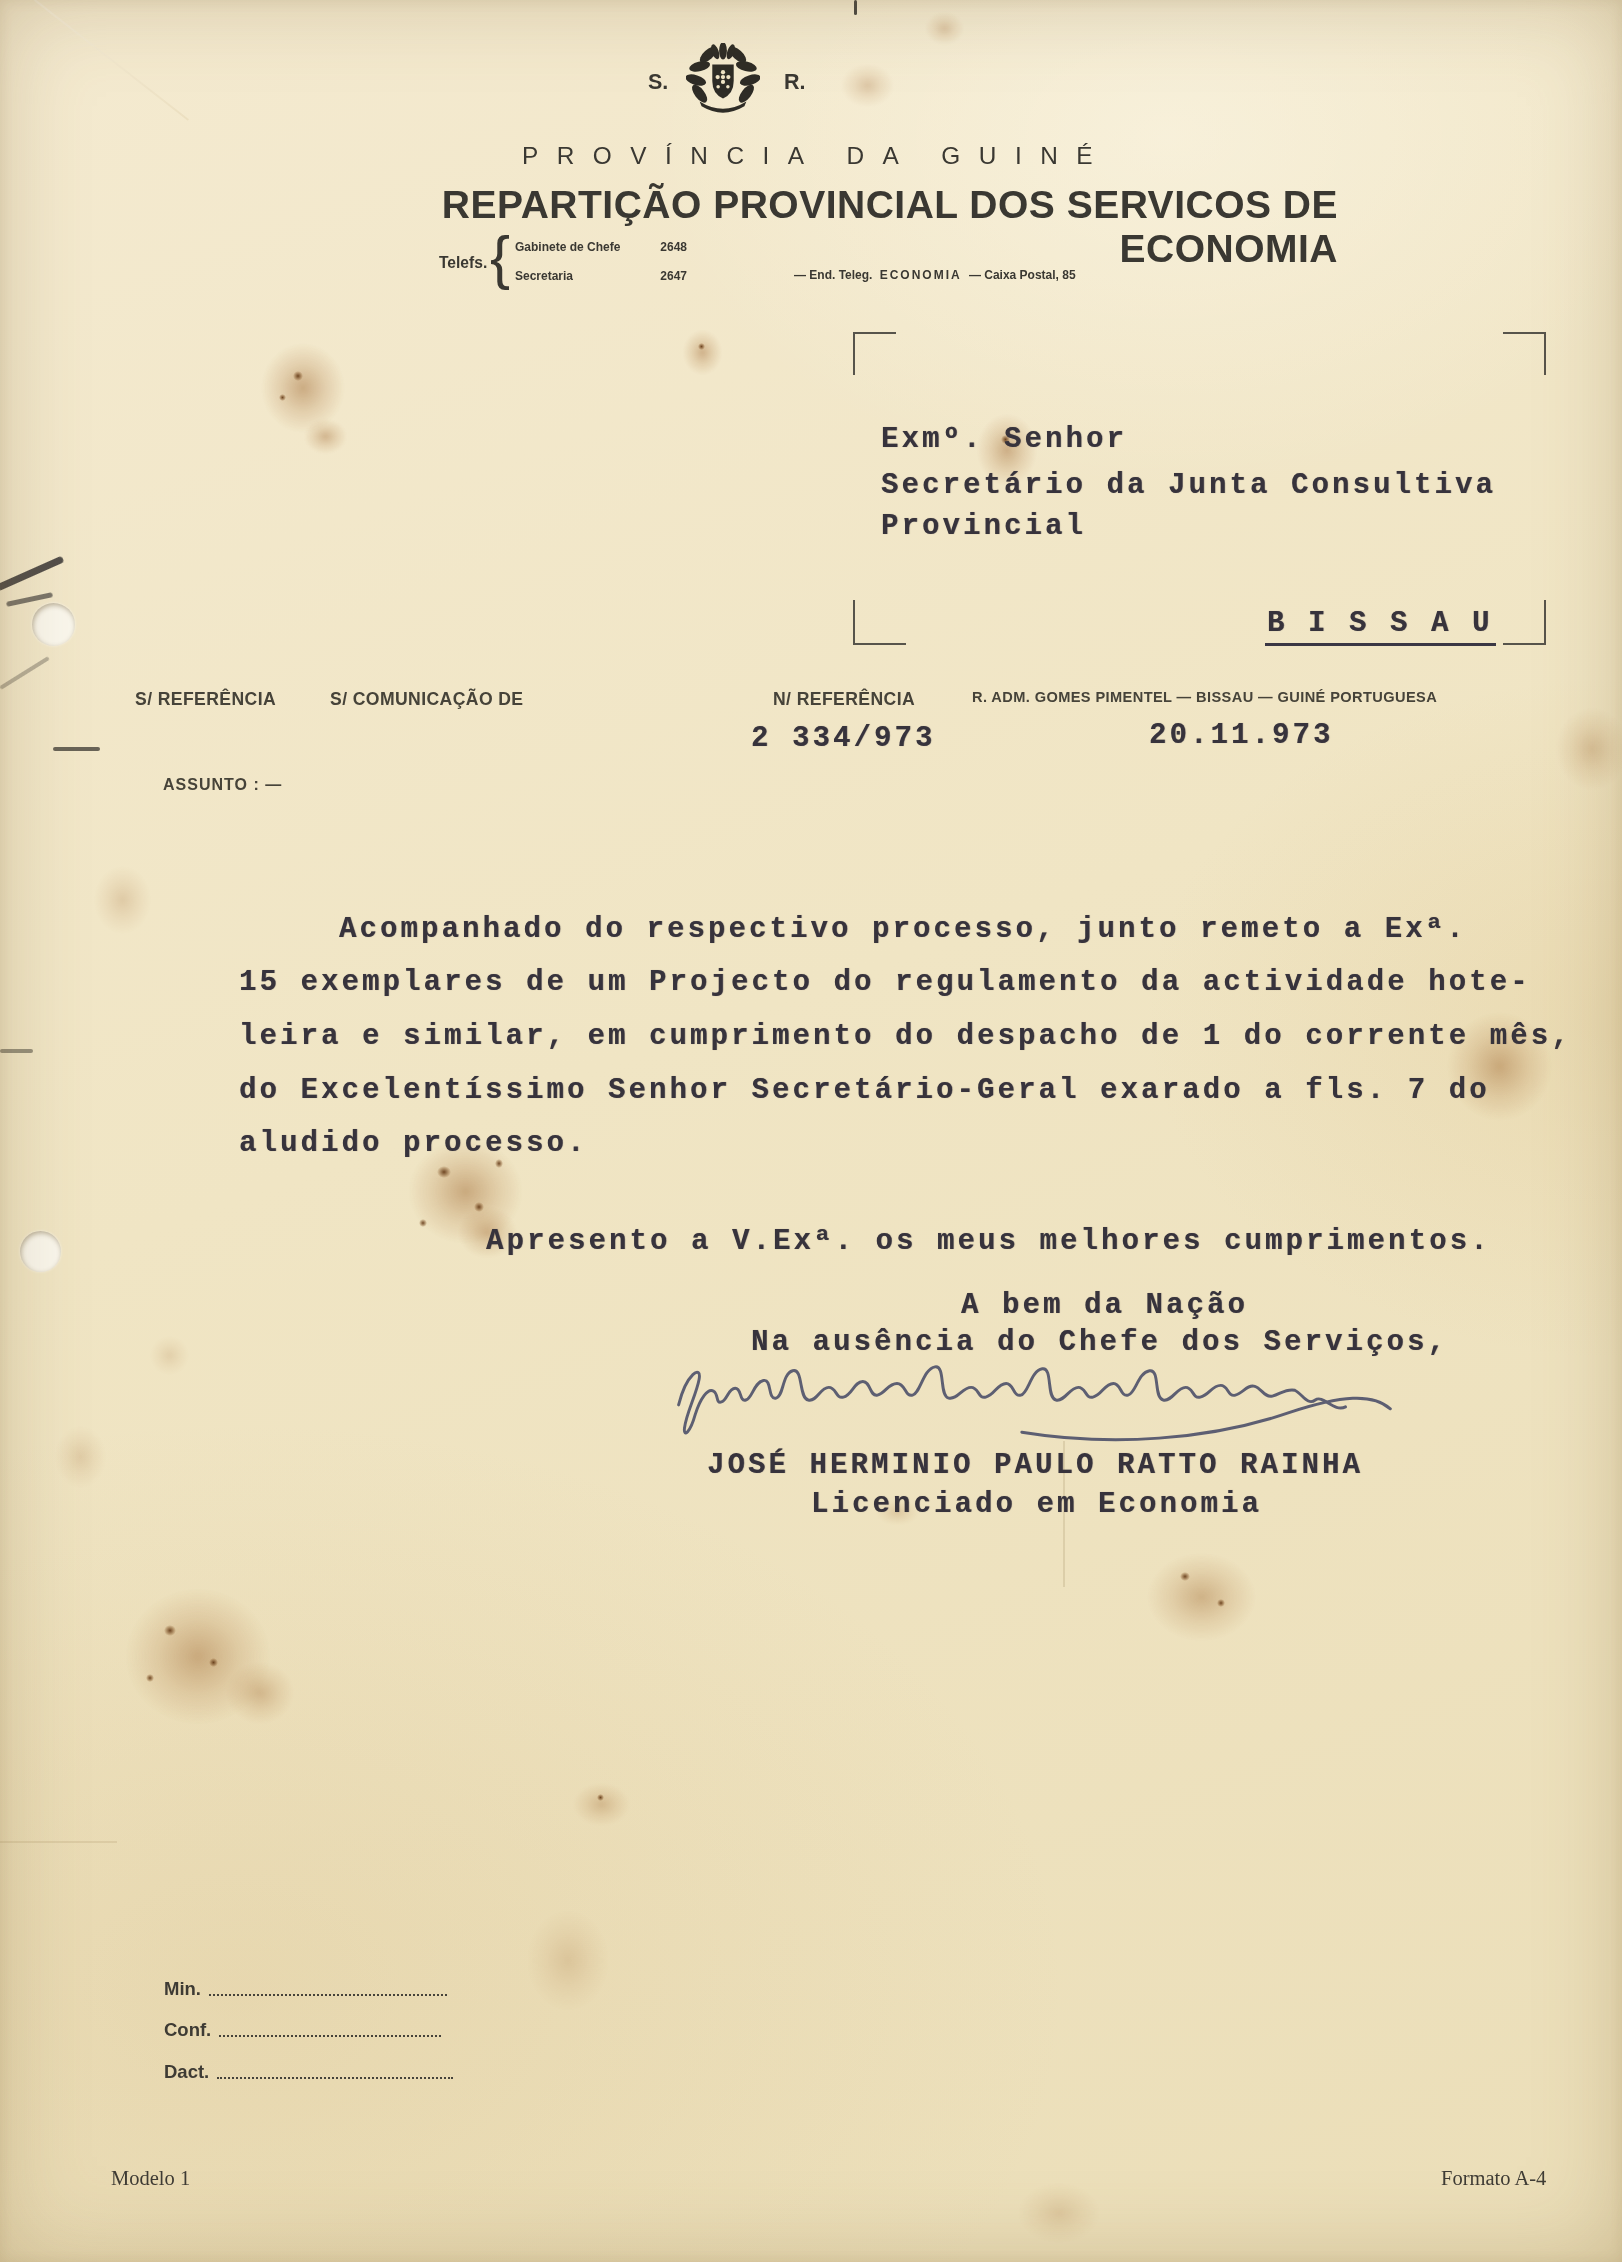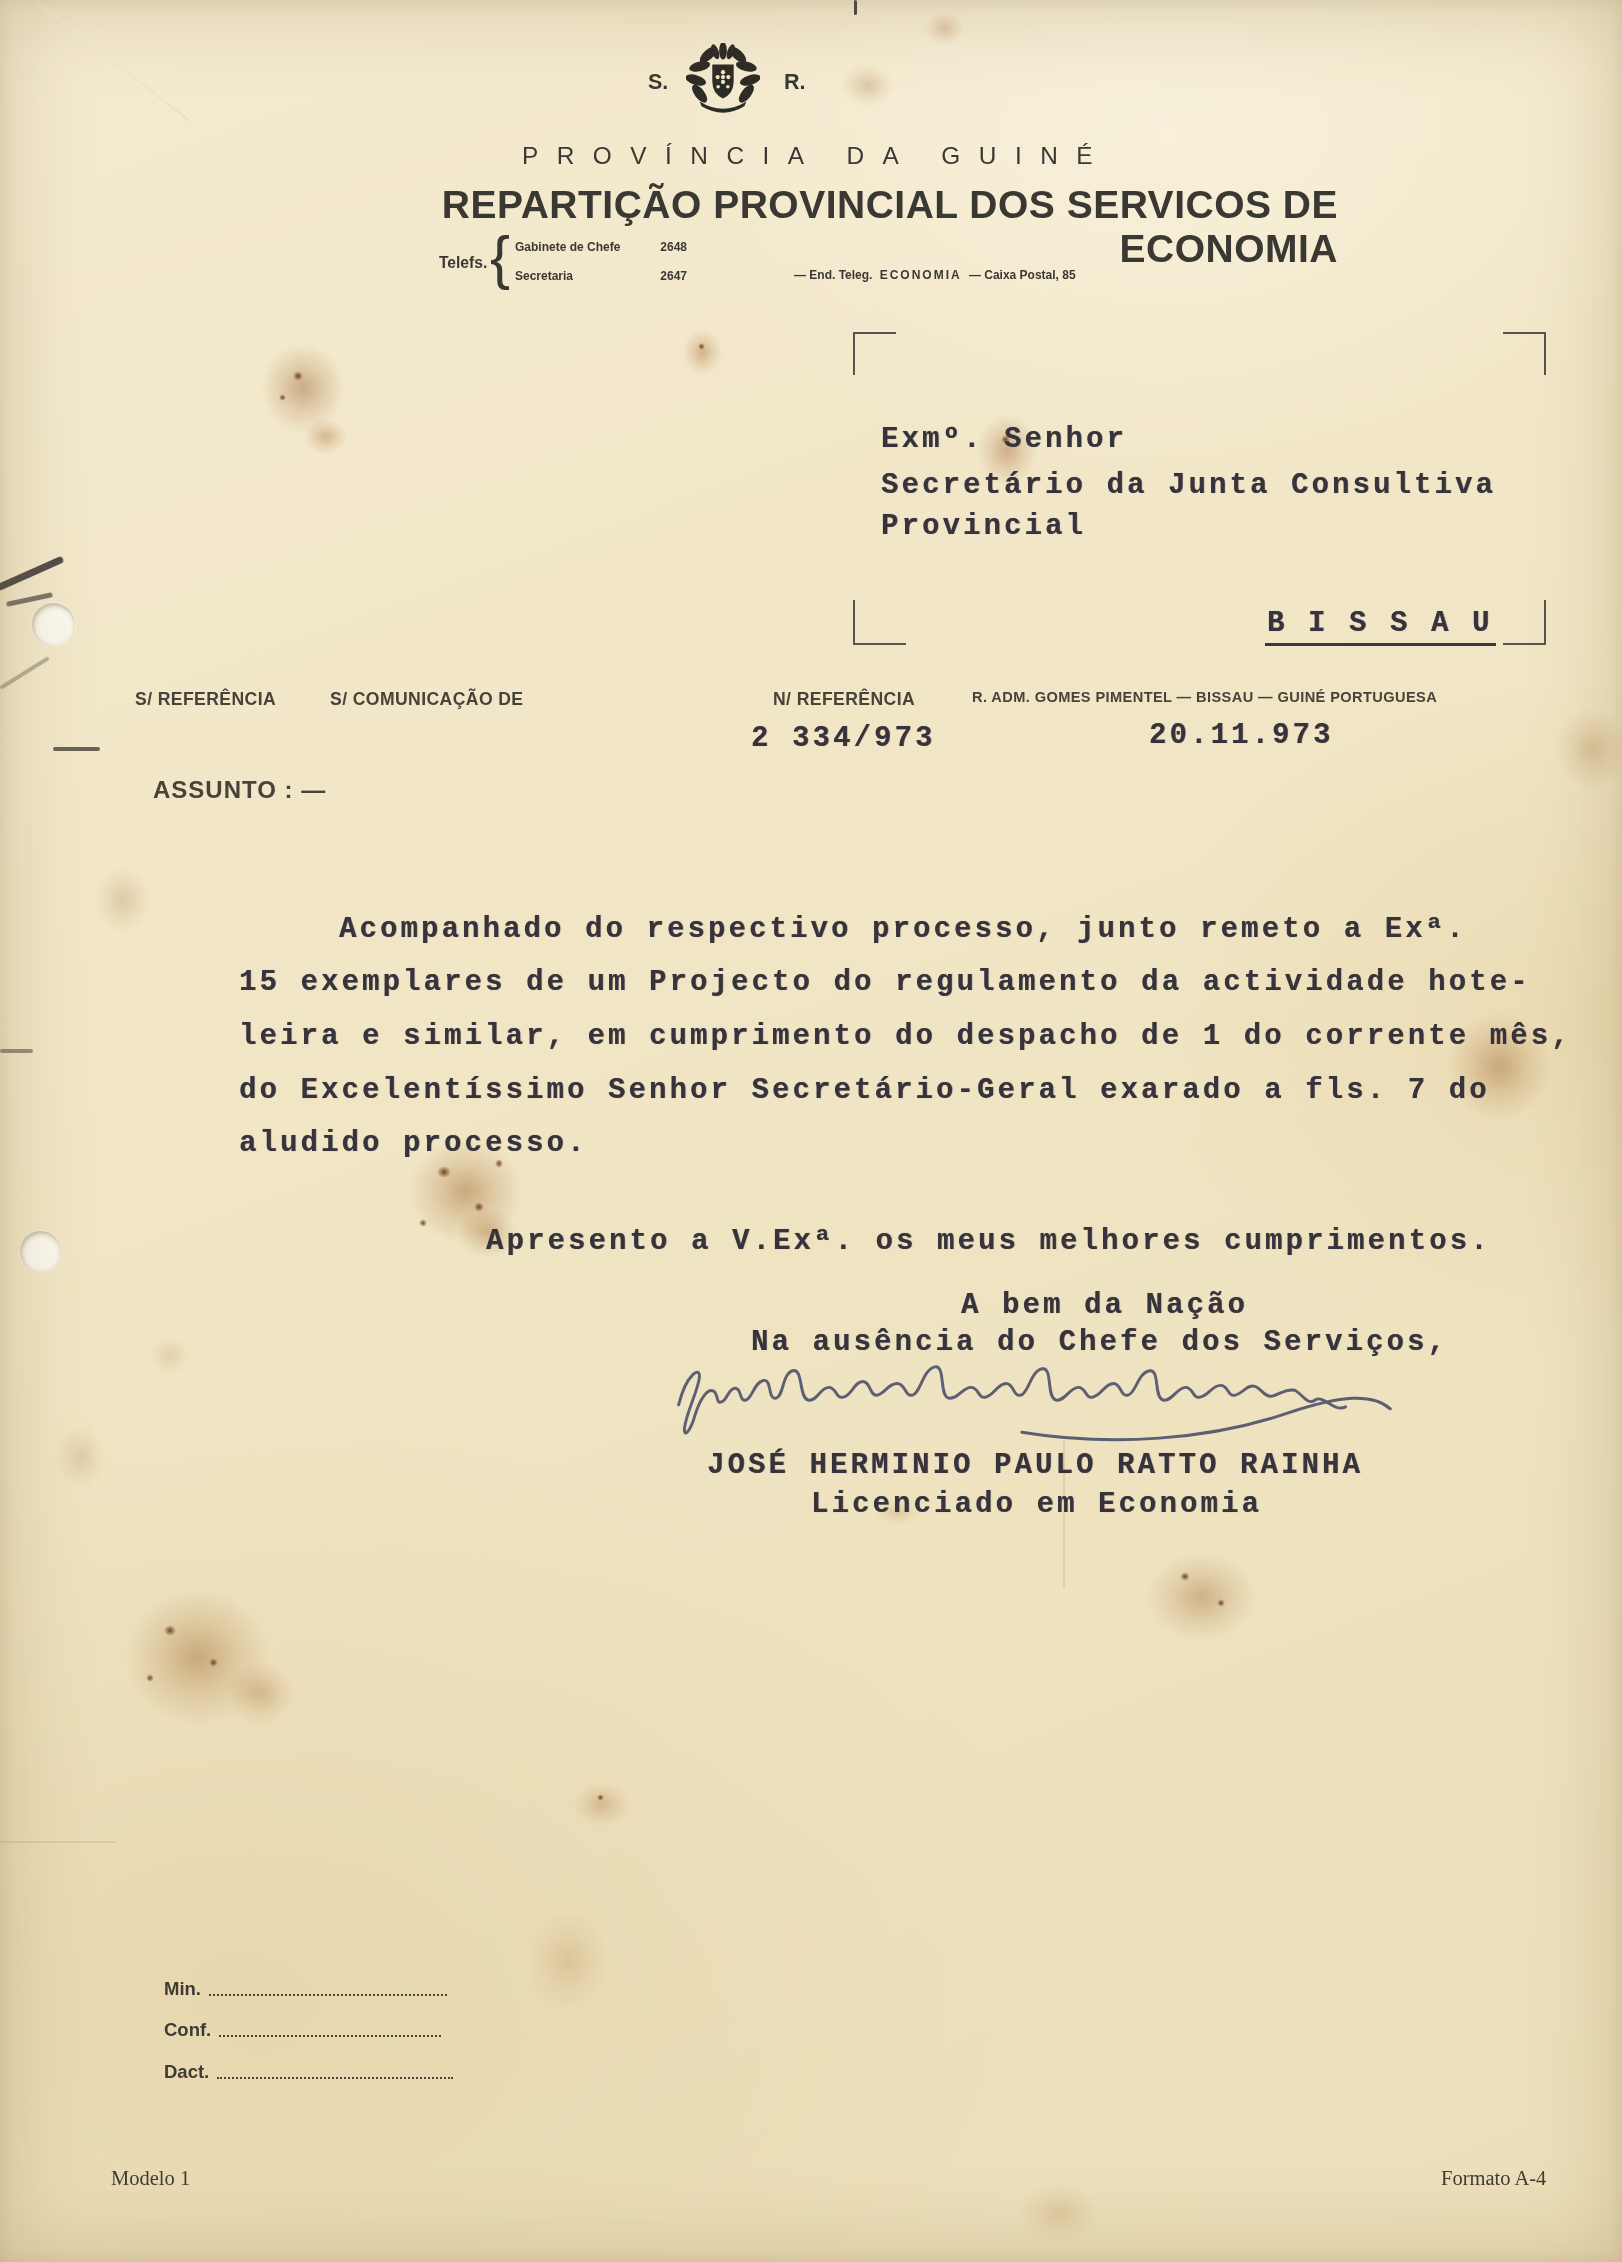--- a/index.html
+++ b/index.html
@@ -166,21 +166,21 @@
     <div class="tw" style="left:1265px;top:607px;border-bottom:3.9px solid #3b3744;padding:0 3.9px 2.9px 2px;">B I S S A U</div>
   </div>
 
   <div>
     <div class="lbl" style="left:135px;top:689px;">S/ REFERÊNCIA</div>
     <div class="lbl" style="left:330px;top:689px;">S/ COMUNICAÇÃO DE</div>
     <div class="lbl" style="left:773px;top:689px;">N/ REFERÊNCIA</div>
     <div class="lbl" style="left:972px;top:689px;font-size:14.6px;">R. ADM. GOMES PIMENTEL — BISSAU — GUINÉ PORTUGUESA</div>
     <div class="tw" style="left:751px;top:722px;">2 334/973</div>
     <div class="tw" style="left:1149px;top:719px;">20.11.973</div>
-    <div class="lbl" style="left:153px;top:776px;font-size:24px;letter-spacing:1px;">ASSUNTO : —</div>
+    <div class="lbl" style="left:163px;top:776px;font-size:16px;letter-spacing:1px;">ASSUNTO : —</div>
   </div>
 
   <div>
     <div class="tw" style="left:339px;top:913px;">Acompanhado do respectivo processo, junto remeto a Exª.</div>
     <div class="tw" style="left:239px;top:966px;">15 exemplares de um Projecto do regulamento da actividade hote-</div>
     <div class="tw" style="left:239px;top:1020px;">leira e similar, em cumprimento do despacho de 1 do corrente mês,</div>
     <div class="tw" style="left:239px;top:1074px;">do Excelentíssimo Senhor Secretário-Geral exarado a fls. 7 do</div>
     <div class="tw" style="left:239px;top:1127px;">aludido processo.</div>
     <div class="tw" style="left:486px;top:1225px;">Apresento a V.Exª. os meus melhores cumprimentos.</div>
   </div>

